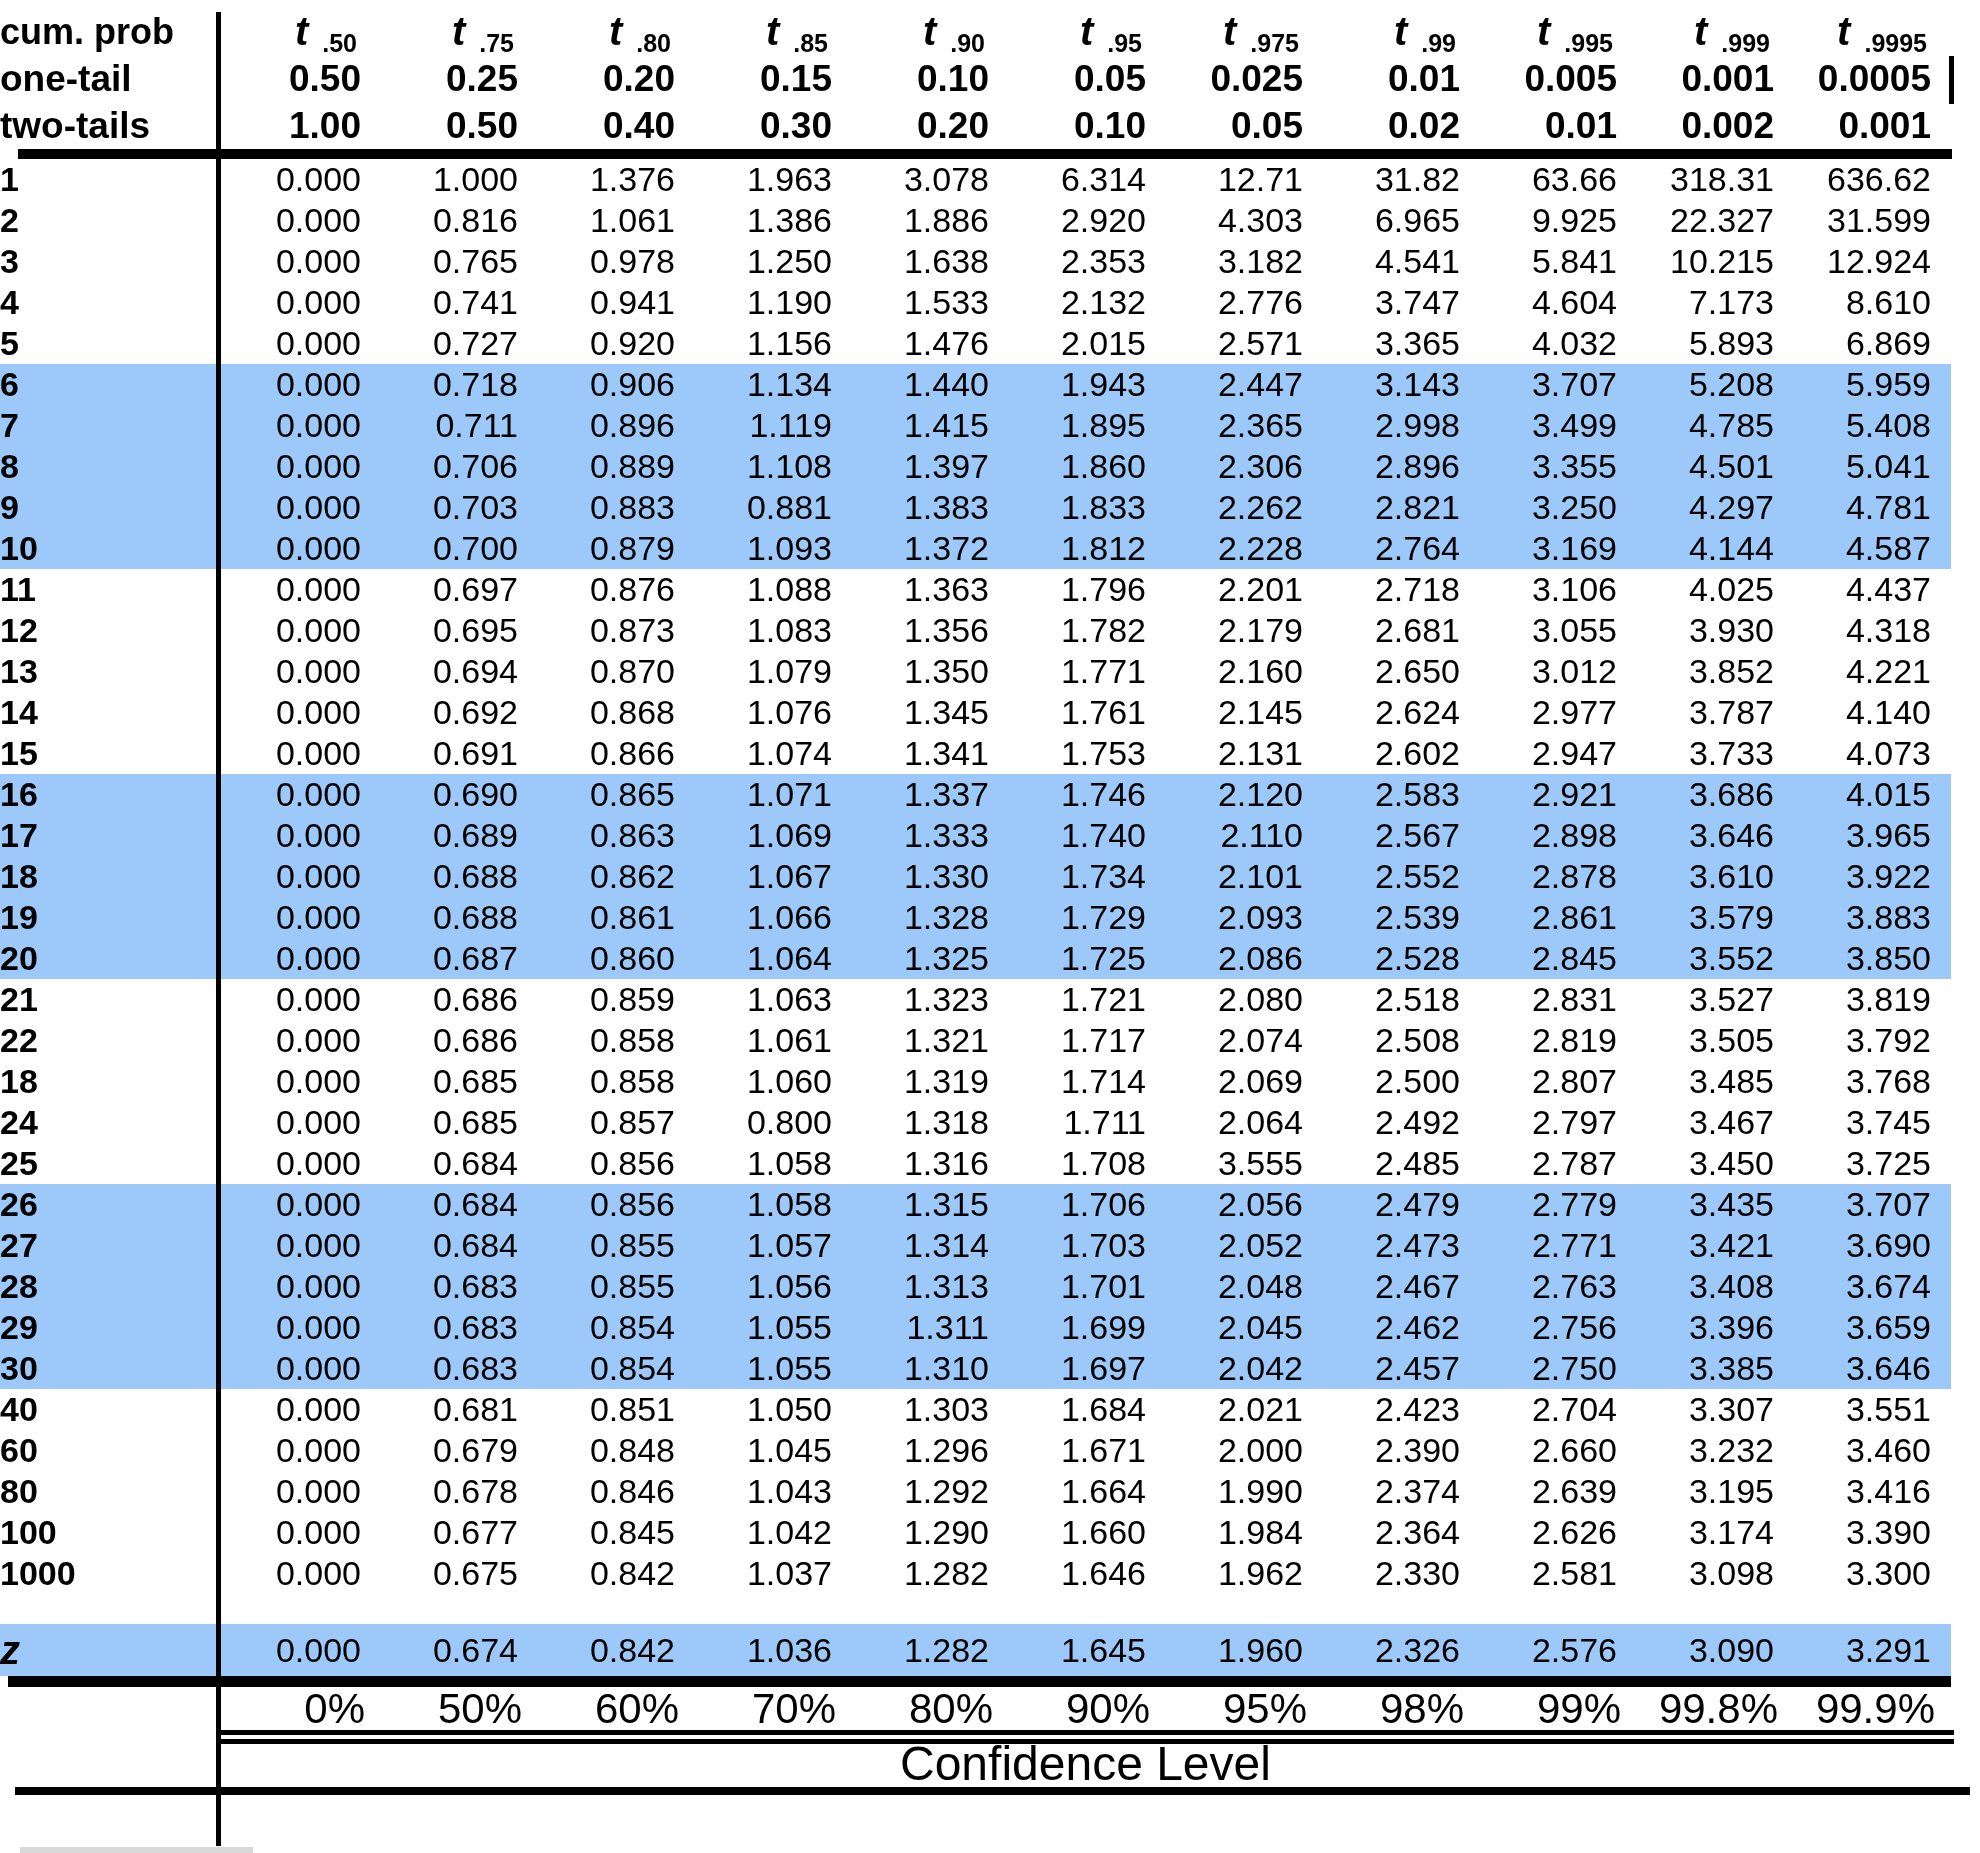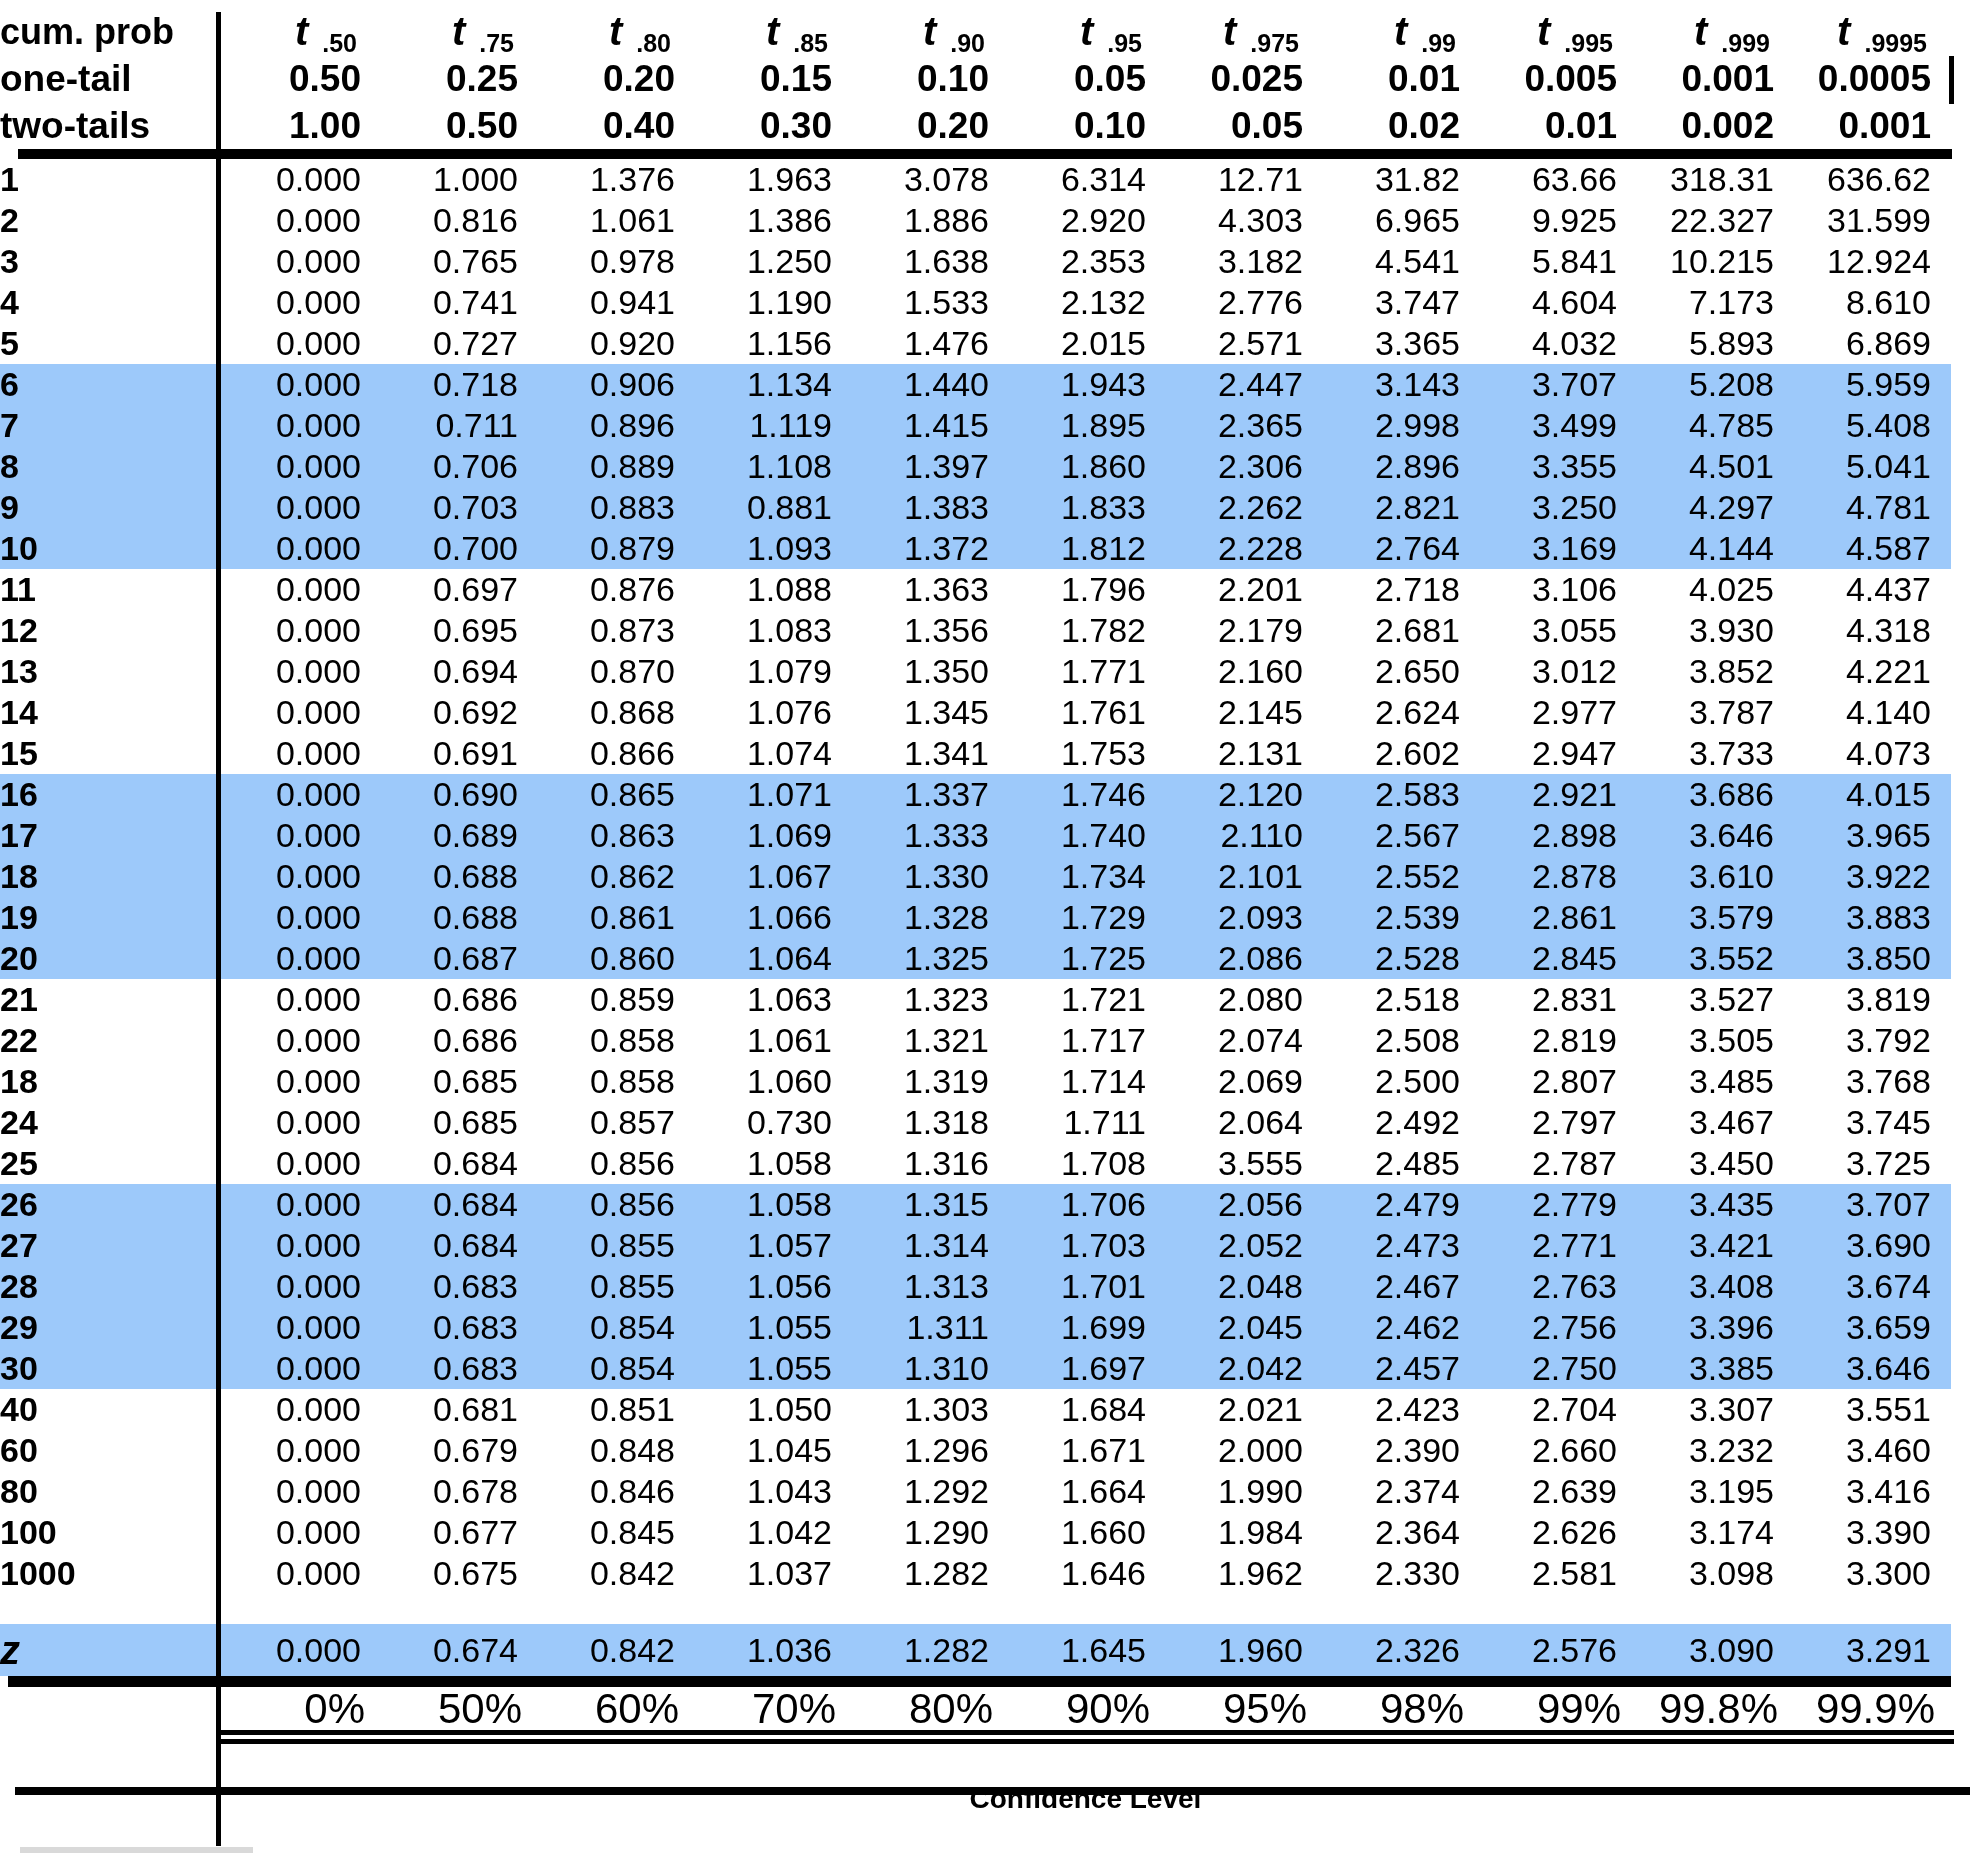--- a/index.html
+++ b/index.html
@@ -22,21 +22,21 @@
   .body-row{height:41px;line-height:41px;font-size:34px;}
   .hl{background:#9DC9FA;}
   .gap{height:30px;width:1951px;}
   .z-row{height:52px;line-height:52px;font-size:34px;}
   .zlbl{font-style:italic;font-size:40px;}
   .rule-zthick{height:11px;background:#000;margin-left:8px;width:1943px;}
   .pct-row{height:43px;line-height:43px;font-size:42px;}
   .pct{padding-right:12px;}
   .dbl-rule{margin-left:217px;width:1737px;height:14px;border-top:5px solid #000;border-bottom:5px solid #000;box-sizing:border-box;}
   .conf-row{height:40px;line-height:40px;}
-  .conf-span{width:1732px;text-align:center;font-weight:700;font-size:28px;margin-top:35px;}
+  .conf-span{width:1732px;text-align:center;font-weight:400;font-size:48px;}
   .spacer3{height:3px;}
   .rule-bottom{height:8px;background:#000;margin-left:15px;width:1955px;}
   .vline{position:absolute;left:216px;top:12px;width:5px;height:1834px;background:#000;}
   .artifact{position:absolute;left:1949px;top:56px;width:5px;height:48px;background:#000;}
   .smudge{position:absolute;left:20px;top:1847px;width:233px;height:7px;background:#d9d9d9;}
 </style>
 </head>
 <body>
 
 <div class="page">
@@ -404,21 +404,21 @@
         <div class="cell">2.500</div>
         <div class="cell">2.807</div>
         <div class="cell">3.485</div>
         <div class="cell">3.768</div>
       </div>
       <div class="row body-row">
         <div class="lbl">24</div>
         <div class="cell">0.000</div>
         <div class="cell">0.685</div>
         <div class="cell">0.857</div>
-        <div class="cell">0.730</div>
+        <div class="cell">0.800</div>
         <div class="cell">1.318</div>
         <div class="cell">1.711</div>
         <div class="cell">2.064</div>
         <div class="cell">2.492</div>
         <div class="cell">2.797</div>
         <div class="cell">3.467</div>
         <div class="cell">3.745</div>
       </div>
       <div class="row body-row">
         <div class="lbl">25</div>

